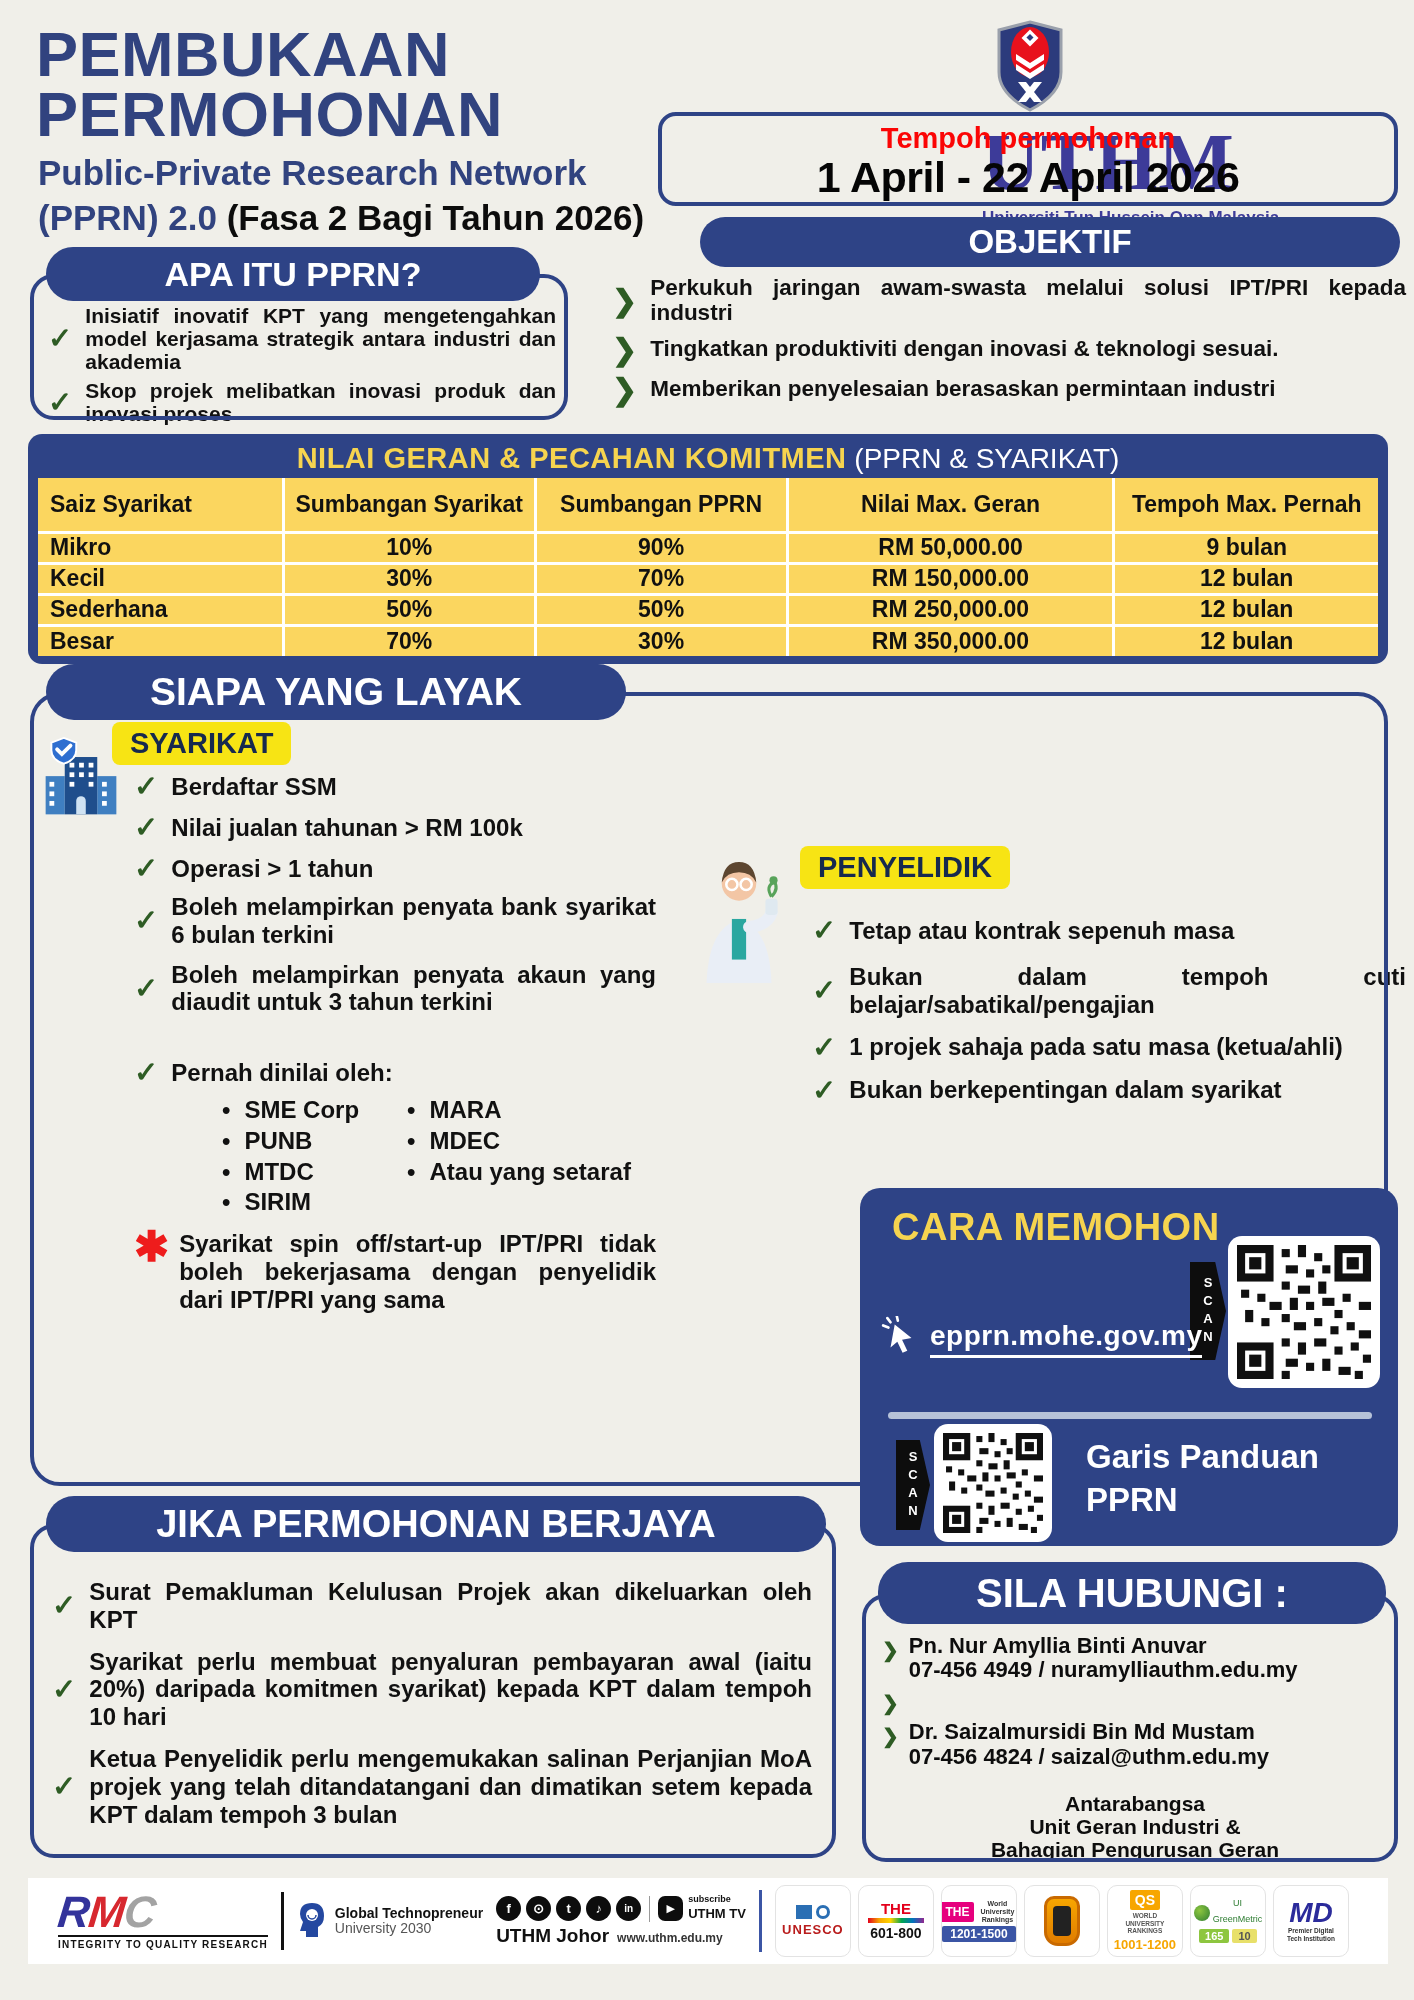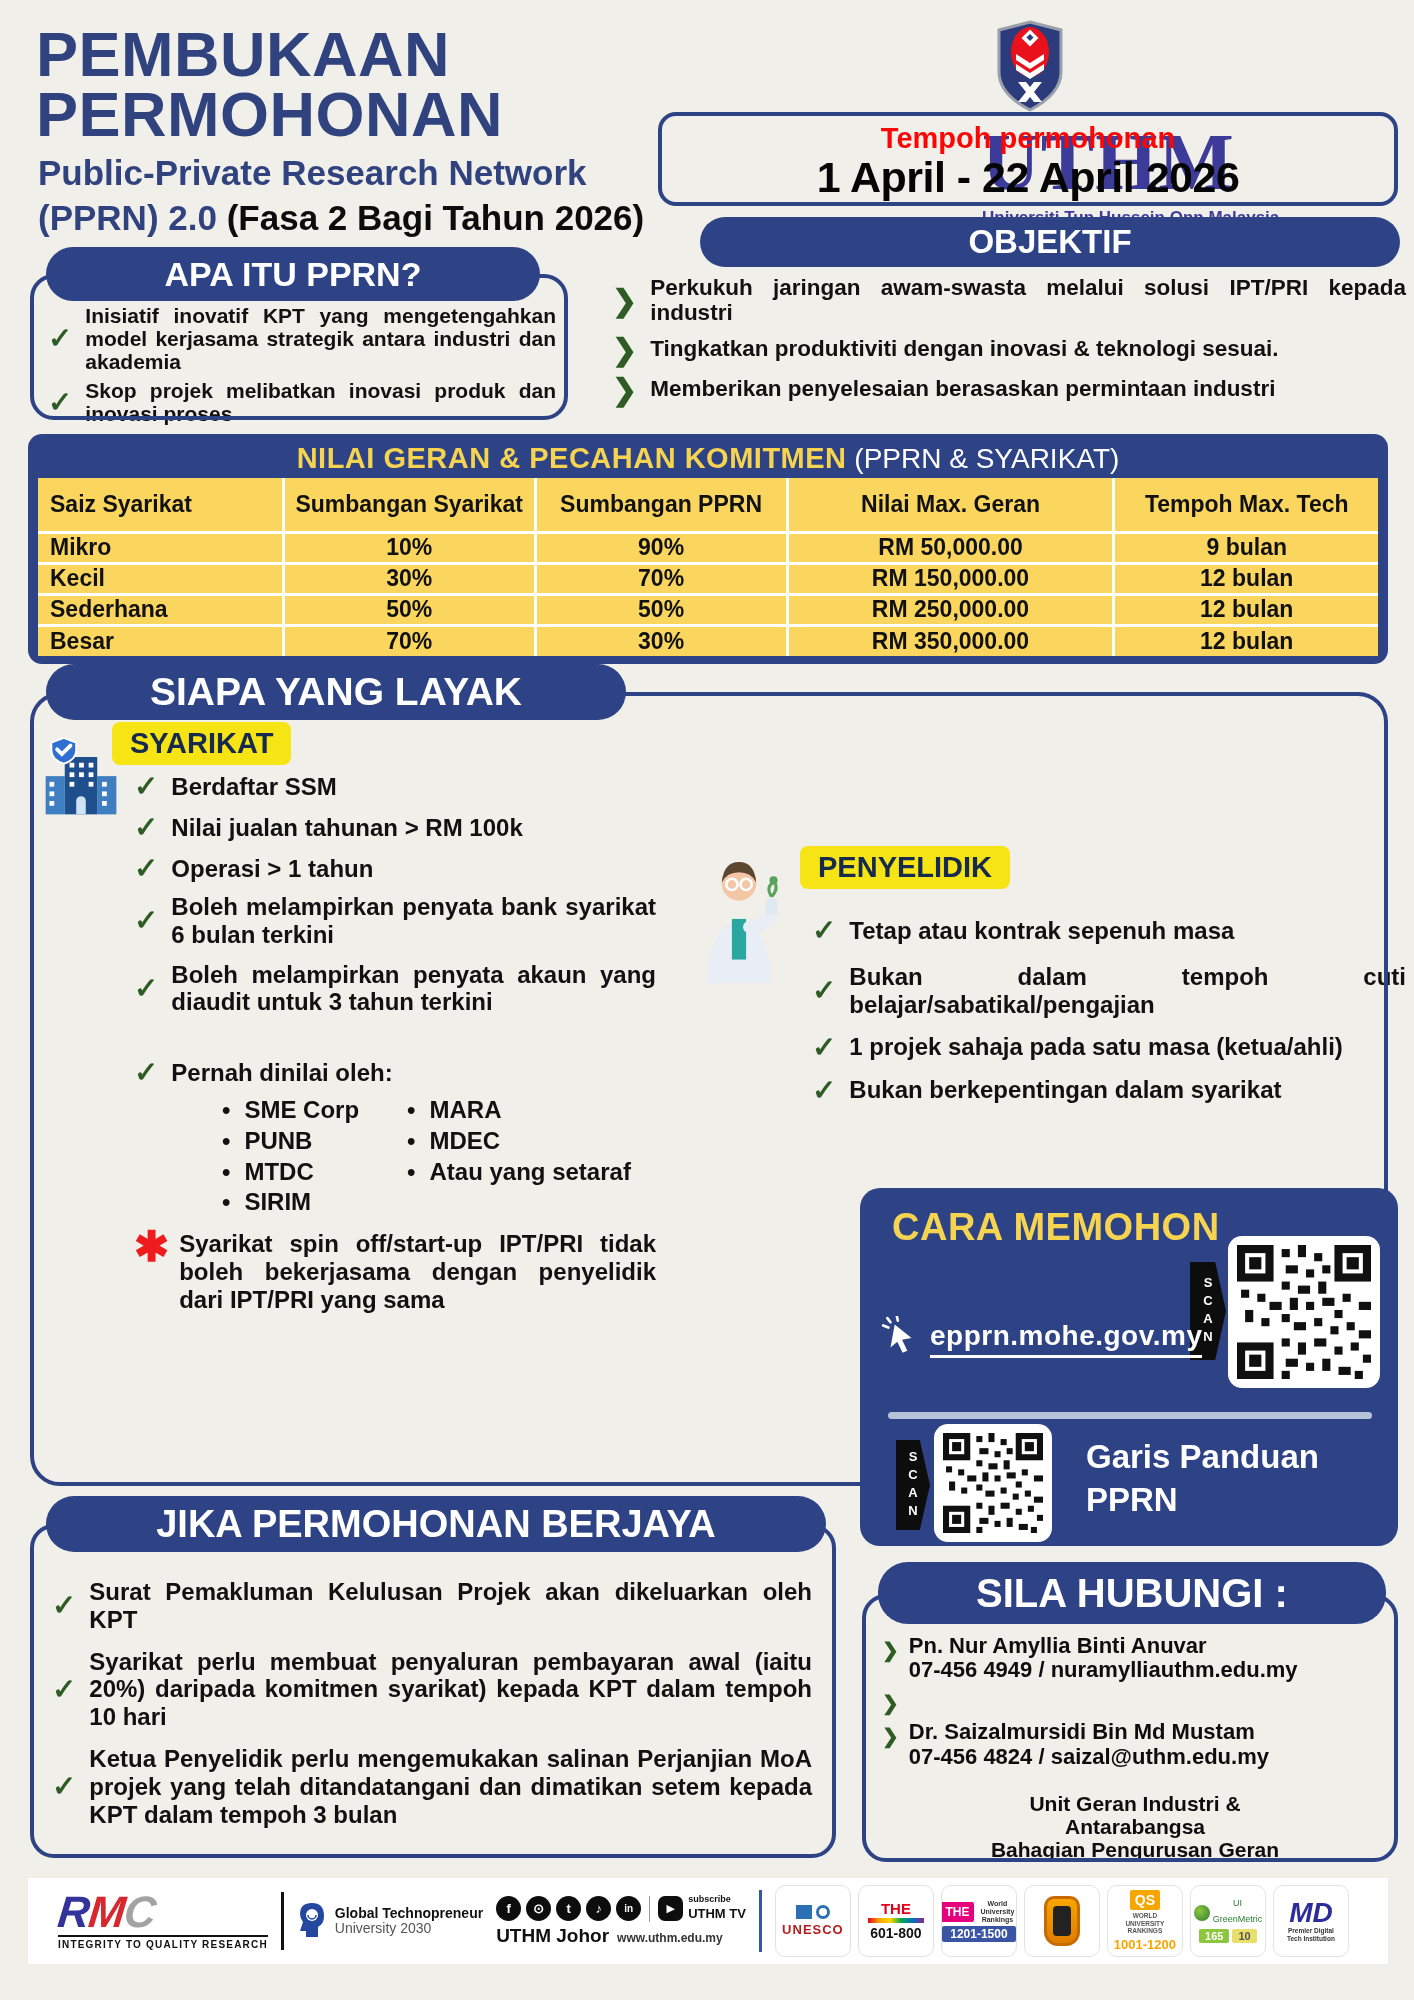--- a/index.html
+++ b/index.html
@@ -263,21 +263,21 @@
     <div class="table-title">
       <span class="tt-bold">NILAI GERAN &amp; PECAHAN KOMITMEN</span><span class="tt-light"> (PPRN &amp; SYARIKAT)</span>
     </div>
     <table class="grant">
       <tbody>
           <tr>
         <th style="width:18.3%">Saiz Syarikat</th>
         <th style="width:18.8%">Sumbangan Syarikat</th>
         <th style="width:18.8%">Sumbangan PPRN</th>
         <th style="width:24.4%">Nilai Max. Geran</th>
-        <th style="width:19.7%">Tempoh Max. Tech</th>
+        <th style="width:19.7%">Tempoh Max. Pernah</th>
       </tr>
       <tr>
         <td>Mikro</td>
         <td>10%</td>
         <td>90%</td>
         <td>RM 50,000.00</td>
         <td>9 bulan</td>
       </tr>
       <tr>
         <td>Kecil</td>
@@ -482,22 +482,22 @@
     </div>
     <div class="contact">
       <span class="chev">❯</span>
       <div>
         <div class="contact-name">Dr. Saizalmursidi Bin Md Mustam</div>
         <div class="contact-detail">07-456 4824 / saizal@uthm.edu.my</div>
       </div>
     </div>
   </div>
   <div class="abs unit-lines" style="left:882px; top:1792px;">
+    <div>Antarabangsa</div>
     <div>Unit Geran Industri &amp;</div>
-    <div>Antarabangsa</div>
     <div>Bahagian Pengurusan Geran</div>
   </div>
 
   <div class="abs footer" style="left:28px; top:1878px;">
     <div style="margin-left:14px;">
       <div class="rmc-letters">
         <span class="rmc-r">R</span><span class="rmc-m">M</span><span class="rmc-c">C</span>
       </div>
       <div class="rmc-tag">INTEGRITY TO QUALITY RESEARCH</div>
     </div>

